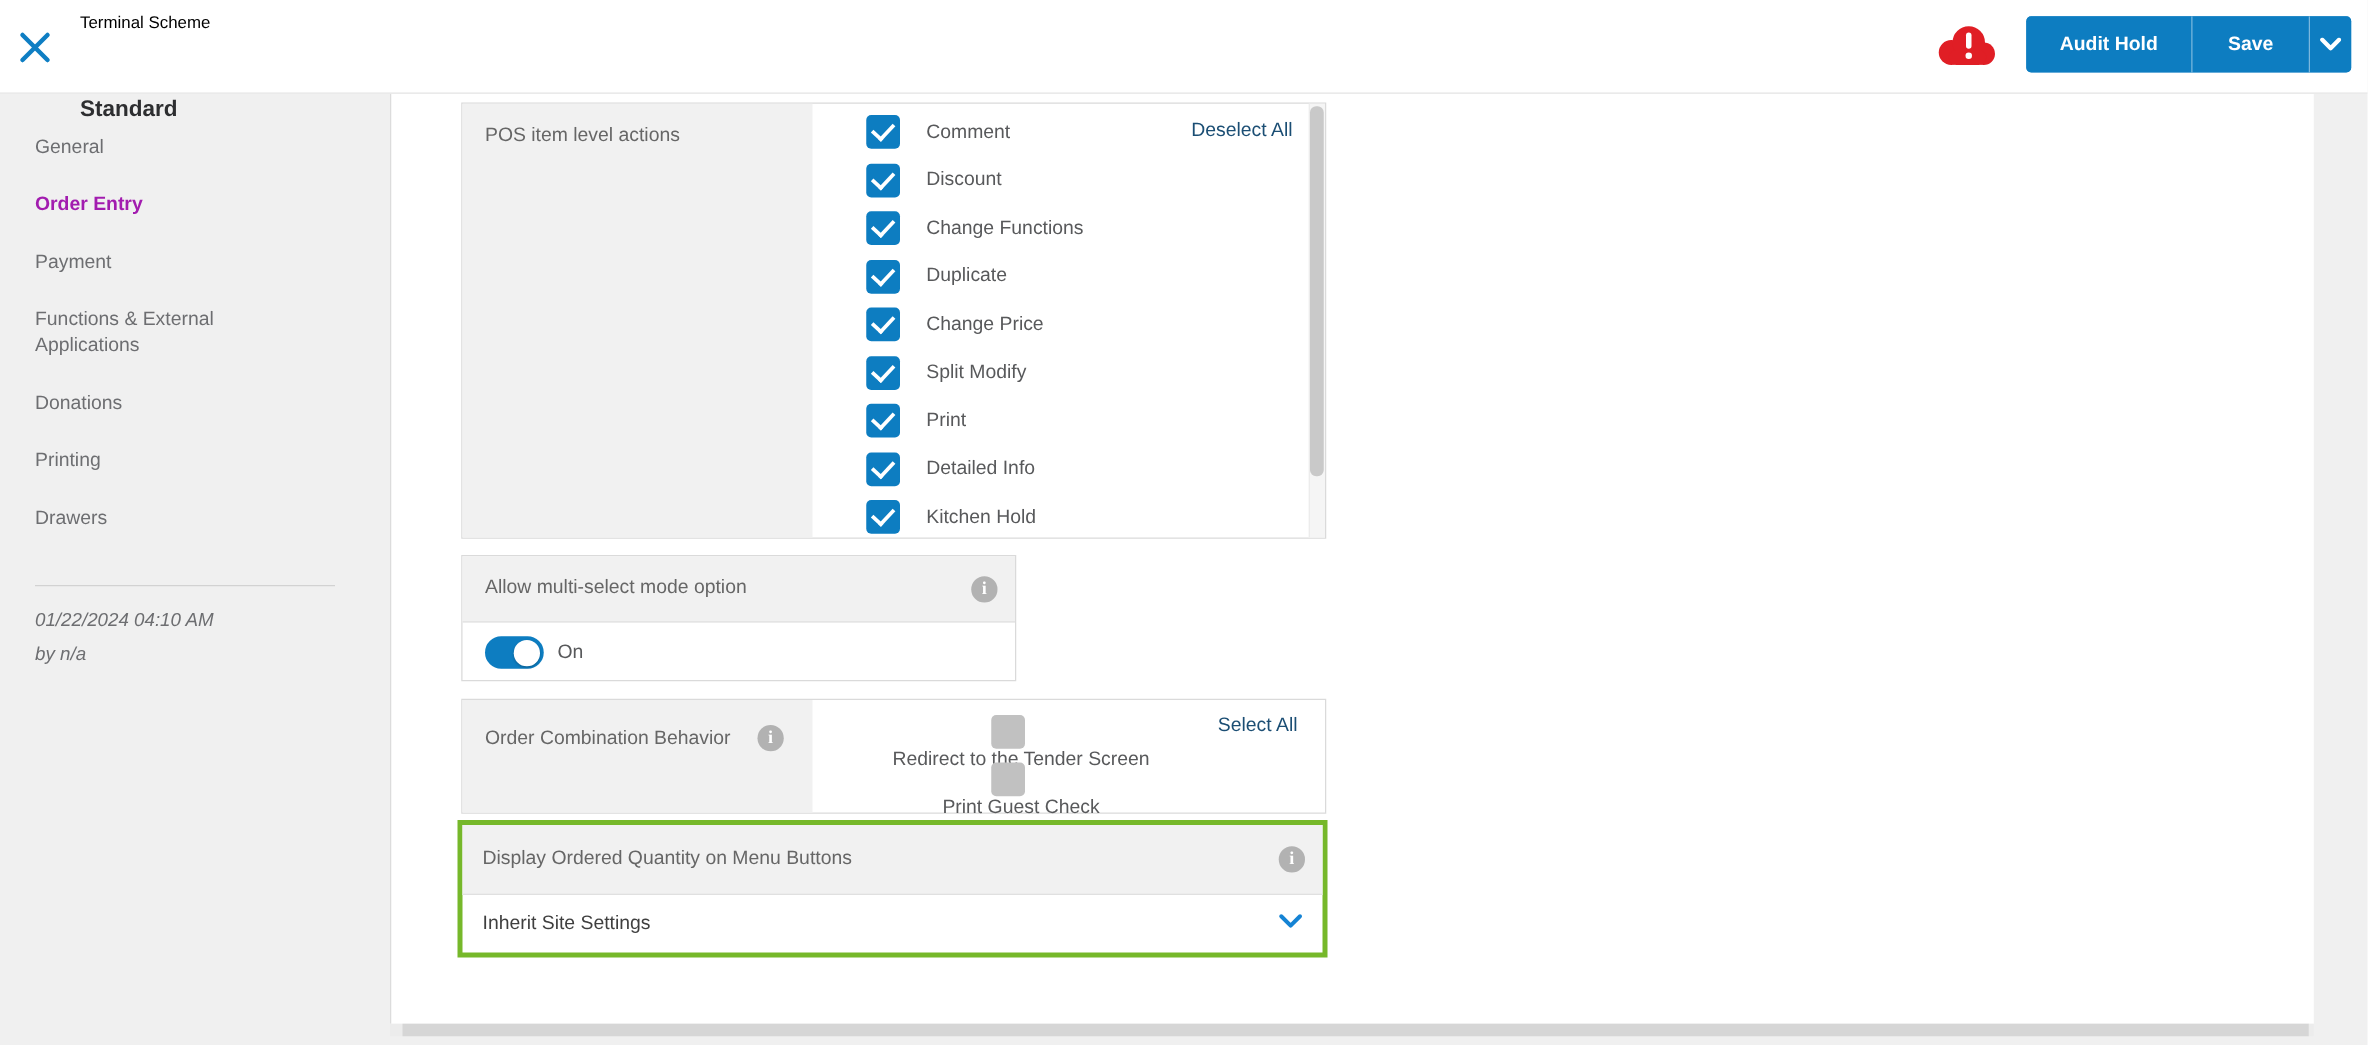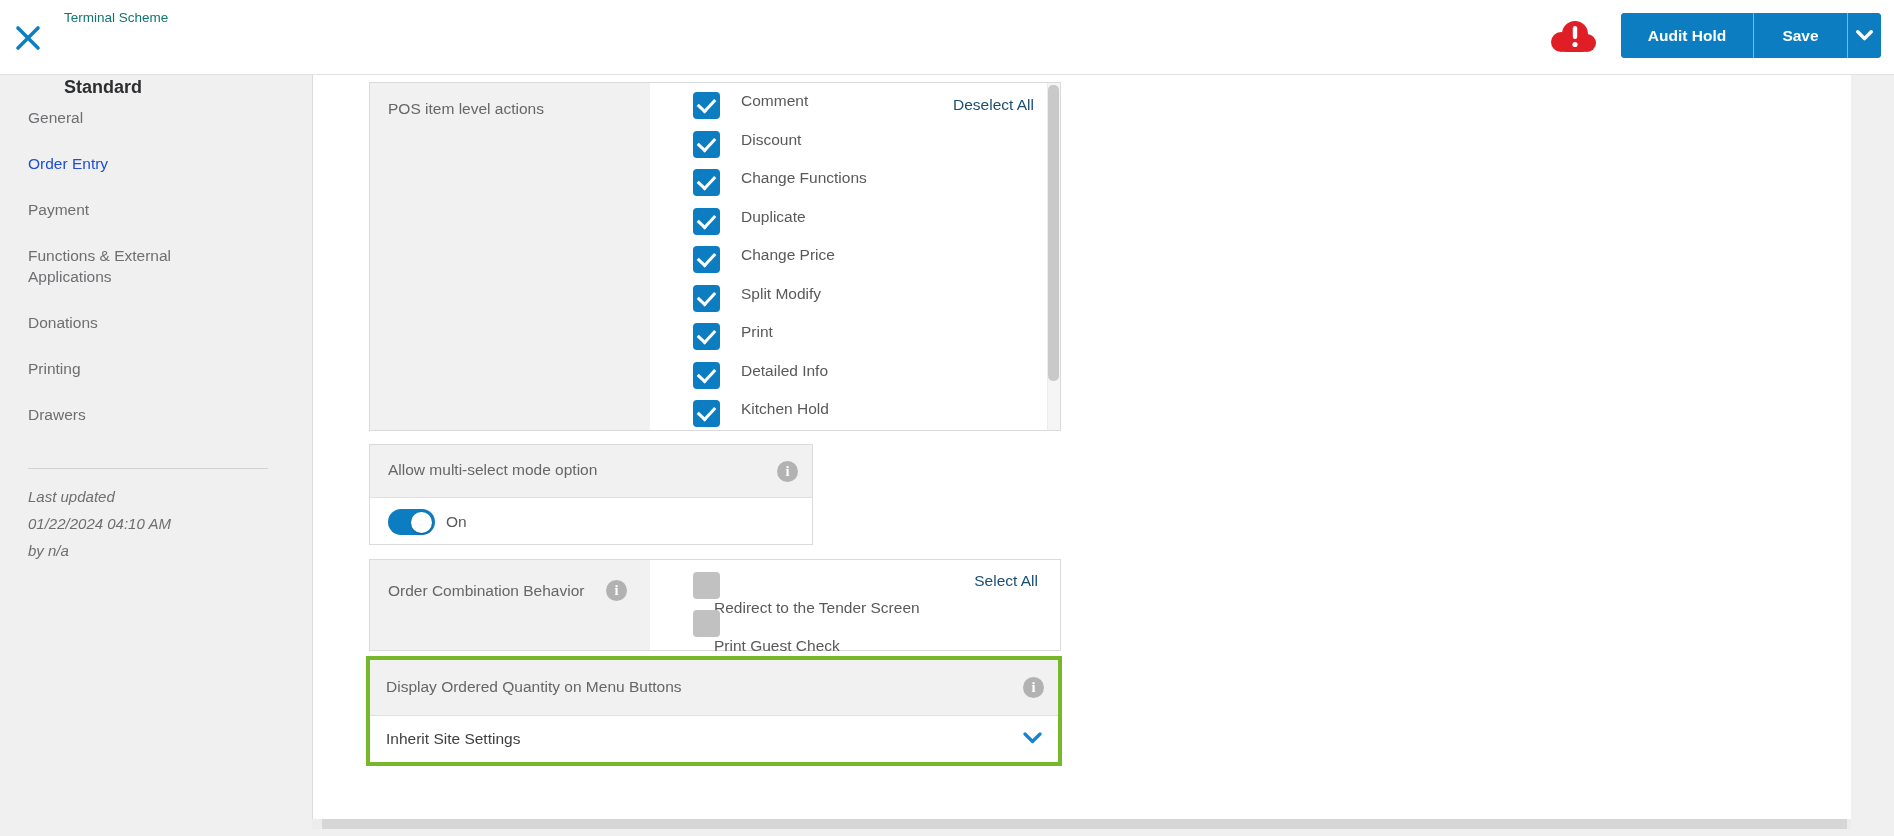--- a/index.html
+++ b/index.html
@@ -2,51 +2,51 @@
 <html><head>
 <meta charset="utf-8">
 <style>
   * { margin:0; padding:0; box-sizing:border-box; }
   html,body { width:1894px; height:836px; overflow:hidden; }
   body { background:#f0f0f0; font-family:"Liberation Sans", sans-serif; color:#58595b; }
 
   
   .header { position:absolute; left:0; top:0; width:1894px; height:75px; background:#fff; border-bottom:1px solid #e3e3e3; z-index:5; }
   .close-btn { position:absolute; left:14px; top:24px; width:30px; height:30px; cursor:pointer; }
-  .scheme-label { position:absolute; left:64px; top:10px; font-size:13.5px; color:#0f766e; }
+  .scheme-label { position:absolute; left:64px; top:10px; font-size:13.5px; color:#000000; }
   .scheme-name { position:absolute; left:64px; top:29px; font-size:18px; font-weight:700; color:#2d2e30;margin-top:48px; }
   .alert-cloud { position:absolute; left:1545px; top:17px; width:55px; height:40px; }
   .btn-group { position:absolute; left:1621px; top:13px; height:45px; display:flex; background:#0d7dc1; border-radius:4px; overflow:hidden; }
   .btn { background:#0d7dc1; border:none; color:#fff; font-family:"Liberation Sans", sans-serif; font-size:15.5px; font-weight:600; cursor:pointer; height:45px; }
   .btn-audit { width:132px; }
   .btn-save { width:94px; border-left:1px solid rgba(255,255,255,.45); }
   .btn-caret { width:34px; border-left:1px solid rgba(255,255,255,.45); display:flex; align-items:center; justify-content:center; }
 
   
   .sidebar { position:absolute; left:0; top:63px; width:312px; bottom:0; padding:44px 0 0 28px; }
   .nav-item { width:225px; font-size:15.5px; line-height:21px; color:#6d6e71; margin-bottom:25px; cursor:pointer; }
-  .nav-item.active { color:#1d4ed8; font-weight:400; }
+  .nav-item.active { color:#a21caf; font-weight:700; }
   .side-divider { width:240px; border-top:1px solid #d2d2d2; margin-top:43px; }
   .last-updated { margin-top:14px; font-style:italic; font-size:15px; line-height:27px; color:#6d6e71; }
 
   
   .panel { position:absolute; left:312px; top:75px; width:1539px; height:744px; background:#fff; border-left:1px solid #dcdcdc; }
   .hscroll-track { position:absolute; left:312px; top:819px; width:1539px; height:10px; background:#ececec; }
   .hscroll-thumb { position:absolute; left:10px; top:0; right:4px; height:10px; background:#d6d6d6; }
 
   .box { position:absolute; background:#fff; border:1px solid #dadada; }
   .box-label { font-size:15.5px; color:#666; }
   .left-col { position:absolute; left:0; top:0; width:280px; height:100%; background:#f1f1f1; }
   .link { position:absolute; font-size:15.5px; color:#1b4e74; cursor:pointer; }
 
   
   .pos-box { left:56px; top:7px; width:692px; height:349px; }
   .pos-box .box-label { position:absolute; left:18px; top:17px; }
   .pos-rows { position:absolute; left:295px; top:9px; }
-  .cb-row { display:flex; align-items:flex-start; height:27px; margin-bottom:11.5px;padding-left:28px; }
+  .cb-row { display:flex; align-items:center; height:27px; margin-bottom:11.5px;padding-left:28px; }
   .cb { width:27px; height:27px; border-radius:4px; background:#c1c1c1; position:relative; flex:none; cursor:pointer; }
   .cb.checked { background:#0d7dc1; }
   .cb.checked::after { content:''; position:absolute; left:5px; top:6px; width:14px; height:8px; border-left:3.6px solid #fff; border-bottom:3.6px solid #fff; transform:rotate(-47deg); }
   .cb-label { margin-left:21px; font-size:15.5px; color:#58595b; white-space:nowrap; }
   .vscroll-track { position:absolute; right:0; top:0; width:13px; height:100%; background:#f5f5f5; border-left:1px solid #ececec; }
   .vscroll-thumb { position:absolute; right:1px; top:2px; width:11px; height:296px; border-radius:5px; background:#c9c9c9; }
 
   
   .hdr-row { position:absolute; left:0; top:0; width:100%; background:#f1f1f1; border-bottom:1px solid #e0e0e0; }
   .info-icon { position:absolute; width:21px; height:21px; border-radius:50%; background:#b2b2b2; color:#fff; text-align:center; cursor:pointer; }
@@ -116,21 +116,20 @@
 <div class="sidebar">
   <div class="nav-item">General</div>
   <div class="nav-item active">Order Entry</div>
   <div class="nav-item">Payment</div>
   <div class="nav-item">Functions &amp; External Applications</div>
   <div class="nav-item">Donations</div>
   <div class="nav-item">Printing</div>
   <div class="nav-item">Drawers</div>
   <div class="side-divider"></div>
   <div class="last-updated">
-    <div>Last updated</div>
     <div>01/22/2024 04:10 AM</div>
     <div>by n/a</div>
   </div>
 </div>
 
 <div class="panel">
 
   <div class="box pos-box">
     <div class="left-col">
       <div class="box-label">POS item level actions</div>

